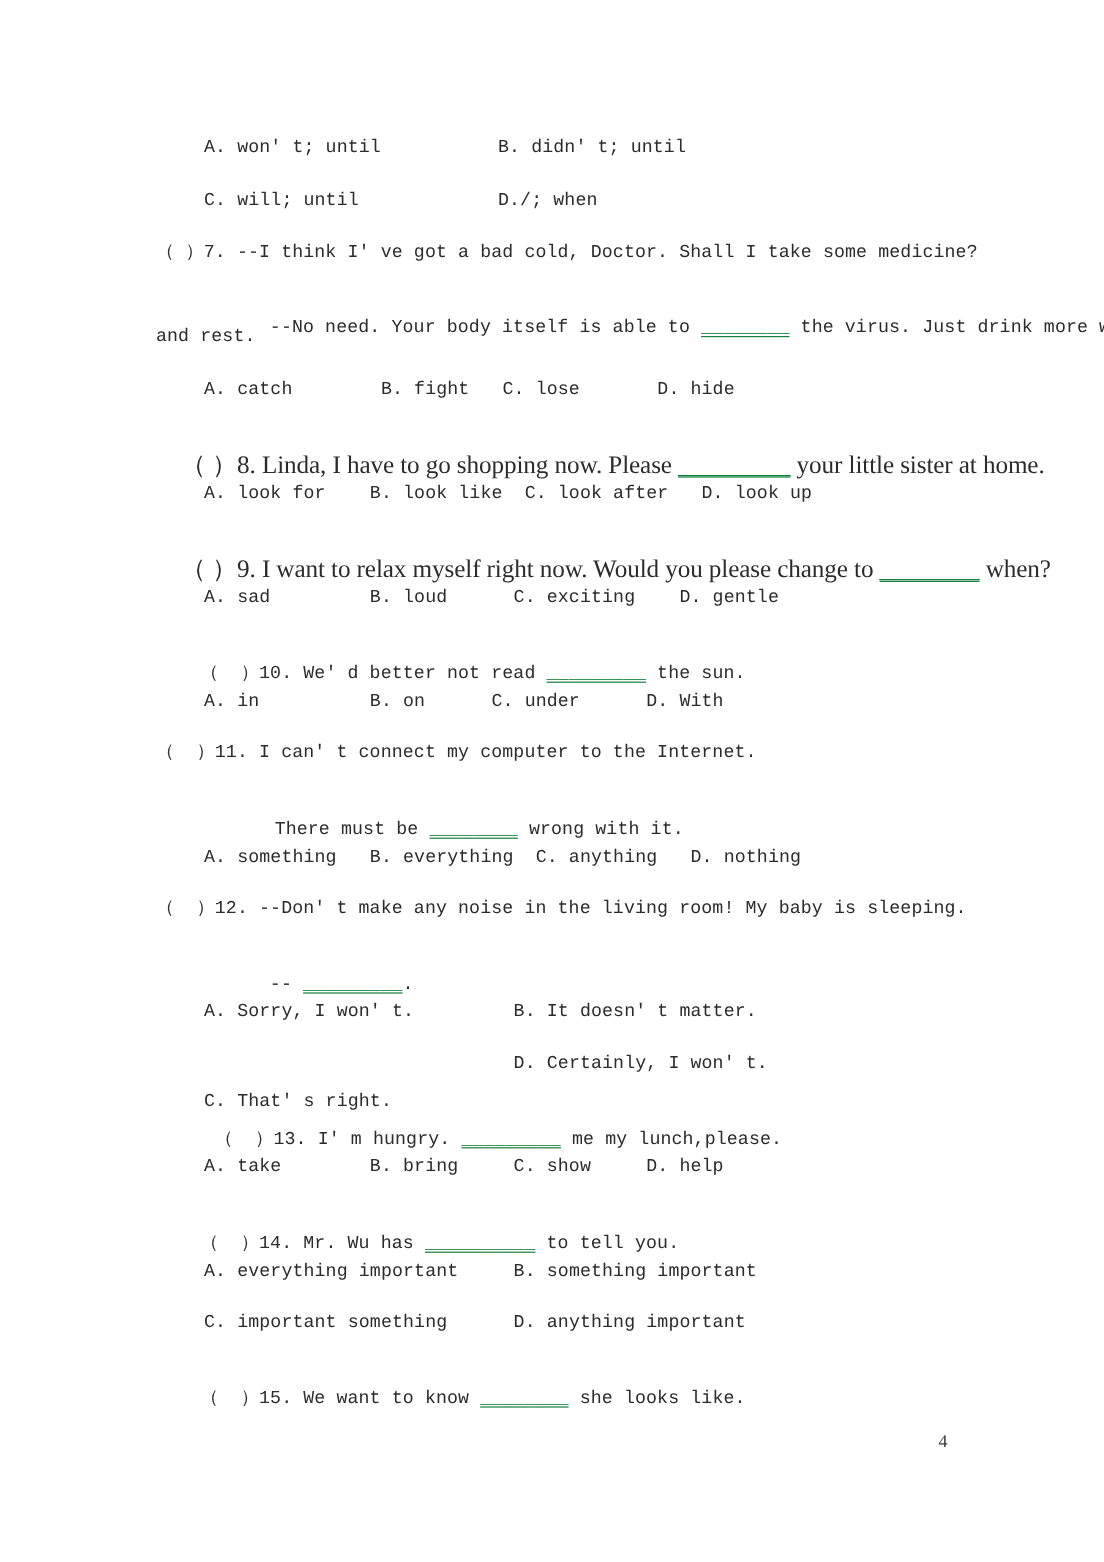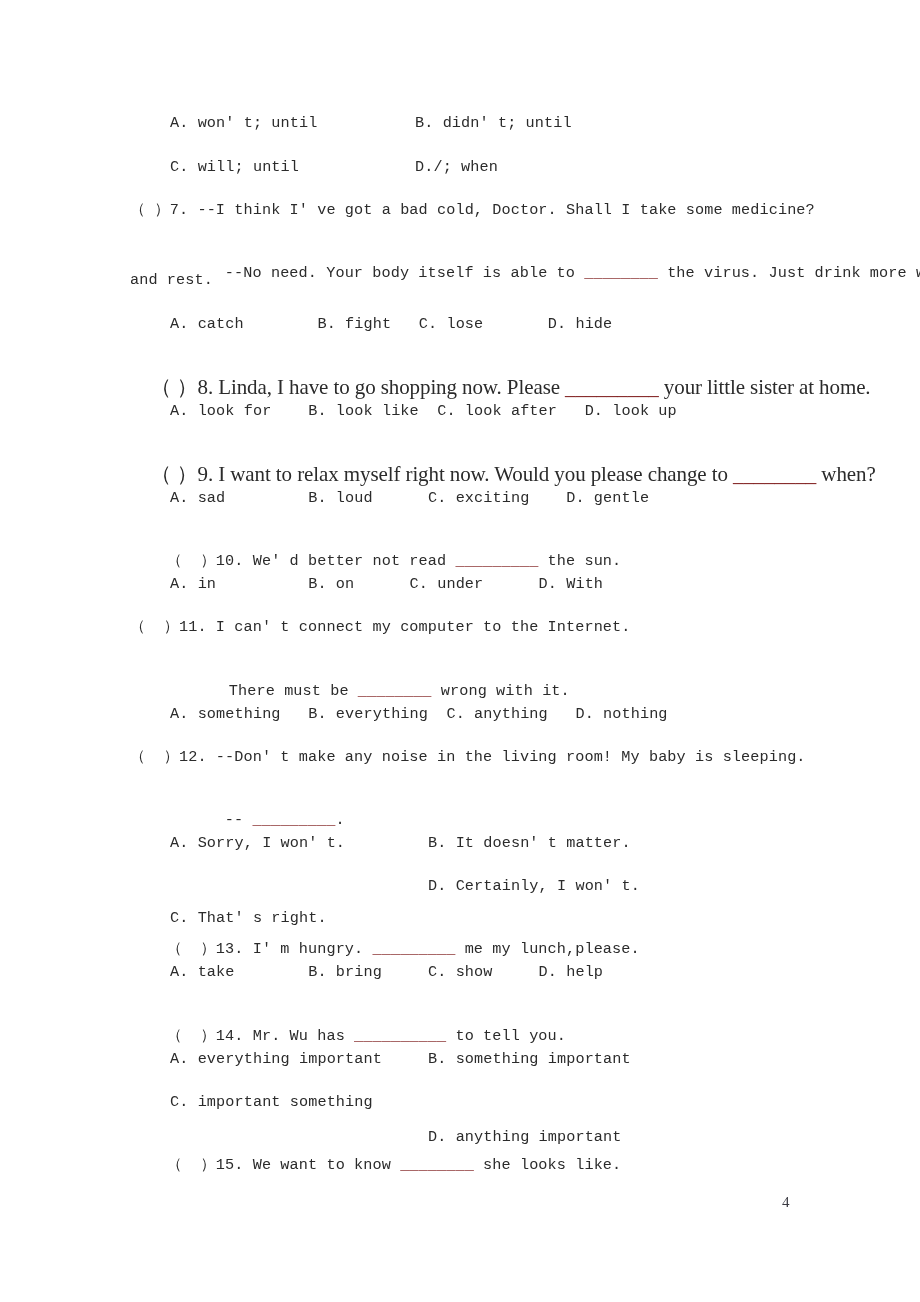--- a/index.html
+++ b/index.html
@@ -28,23 +28,24 @@
     letter-spacing: 0.1px;
     color: #2b2b2b;
   }
   
   .serifish {
     font-family: "Liberation Serif", "DejaVu Serif", serif;
     font-size: 21px;
     letter-spacing: -0.1px;
   }
   .blank {
+    text-decoration: underline;
     text-decoration-thickness: 1px;
     text-underline-offset: 3px;
-    color: #7f1d1d;
+    color: #15803d;
   }
   .pageno {
     position: absolute;
     font-family: "Liberation Serif", "DejaVu Serif", serif;
     font-size: 15px;
     color: #3a3a42;
   }
 </style>
 </head>
 <body>
@@ -94,34 +95,34 @@
   <div class="line" style="left:188px; top:790px;">
     <span>-- </span><span class="blank">_________</span><span>.</span>
   </div>
 
   <div class="line" style="left:170px; top:833px;">A. Sorry, I won' t.</div>
   <div class="line" style="left:428px; top:833px;">B. It doesn' t matter.</div>
 
   <div class="line" style="left:170px; top:876px;margin-top:32px;">C. That' s right.</div>
   <div class="line" style="left:428px; top:876px;">D. Certainly, I won' t.</div>
 
-  <div class="line" style="left:130px; top:919px;">
+  <div class="line" style="left:142px; top:919px;">
     <span>（  ）13. I' m hungry. </span><span class="blank">_________</span><span> me my lunch,please.</span>
   </div>
   <div class="line" style="left:170px; top:962px;">A. take        B. bring     C. show     D. help</div>
 
   <div class="line" style="left:130px; top:1006px;">
     <span>（  ）14. Mr. Wu has </span><span class="blank">__________</span><span> to tell you.</span>
   </div>
 
   <div class="line" style="left:170px; top:1049px;">A. everything important</div>
   <div class="line" style="left:428px; top:1049px;">B. something important</div>
 
   <div class="line" style="left:170px; top:1092px;">C. important something</div>
-  <div class="line" style="left:428px; top:1092px;margin-top:35px;">D. anything important</div>
+  <div class="line" style="left:428px; top:1092px;">D. anything important</div>
 
   <div class="line" style="left:130px; top:1135px;">
     <span>（  ）15. We want to know </span><span class="blank">________</span><span> she looks like.</span>
   </div>
 
   <div class="pageno" style="left:782px; top:1194px;">4</div>
 
 </div>
 
 </body></html>

